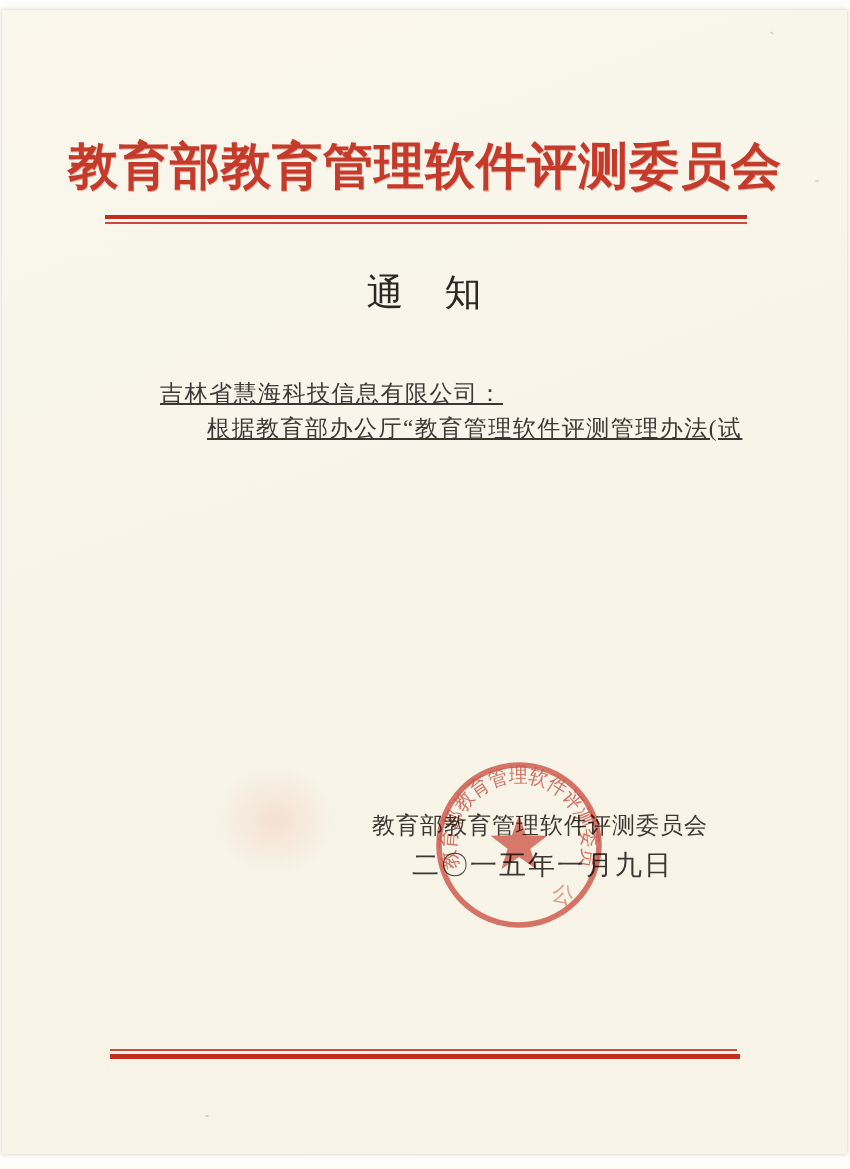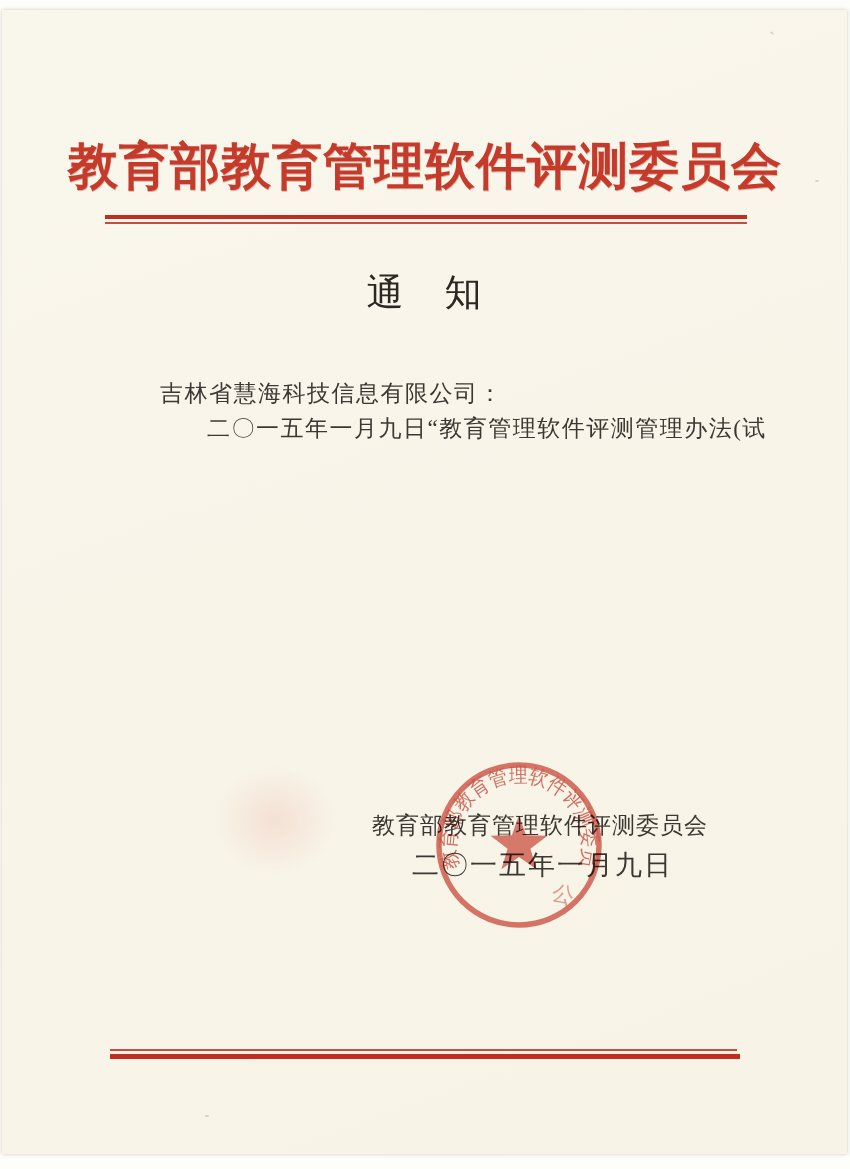--- a/index.html
+++ b/index.html
@@ -42,20 +42,21 @@
     letter-spacing: 2px;
     white-space: nowrap;
     font-family: Liberation Mono, monospace;
   }
 
   .body-block {
     left: 160px; top: 376px; width: 578px;
     font-size: 23px;
     color: #3b3834;
     letter-spacing: 1.5px;
+    text-decoration: underline;
   }
   .body-line {
     height: 35px; line-height: 35px;
     white-space: nowrap;
   }
   .body-line.indent { padding-left: 47px; }
 
   .signature {
     left: 372px; top: 810px;
     font-size: 23px;
@@ -103,21 +104,21 @@
 <div class="paper abs"></div>
 
 <div class="abs org-header">教育部教育管理软件评测委员会</div>
 <div class="abs rule rule-top-thick"></div>
 <div class="abs rule rule-top-thin"></div>
 
 <div class="abs notice-title">通　知</div>
 
 <div class="abs body-block">
   <div class="body-line">吉林省慧海科技信息有限公司：</div>
-  <div class="body-line indent">二〇一五年一月九日“教育管理软件评测管理办法(试</div>
+  <div class="body-line indent">根据教育部办公厅“教育管理软件评测管理办法(试</div>
 </div>
 
 <div class="abs smudge"></div>
 
 <div class="abs signature">教育部教育管理软件评测委员会</div>
 <div class="abs date-line">二〇一五年一月九日</div>
 
 <div class="abs seal">
   <svg width="174" height="174" viewBox="0 0 174 174">
     <circle cx="87" cy="87" r="80" fill="none" stroke="#cc4236" stroke-width="5.5" stroke-opacity="0.82"></circle>

